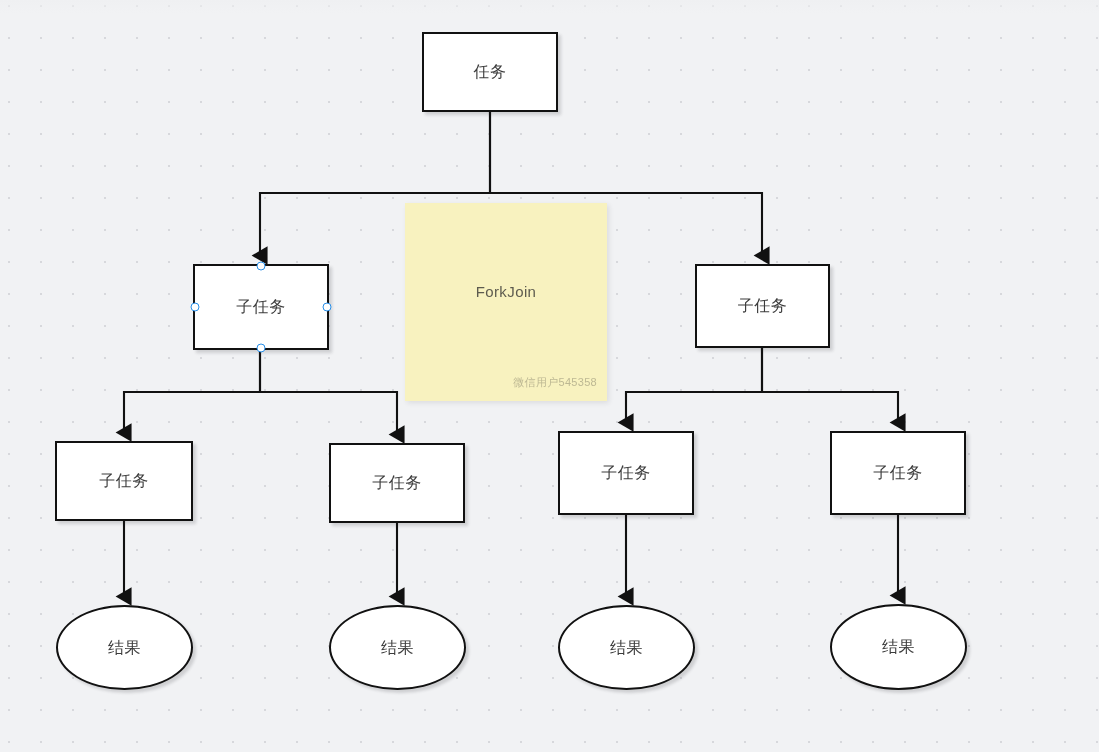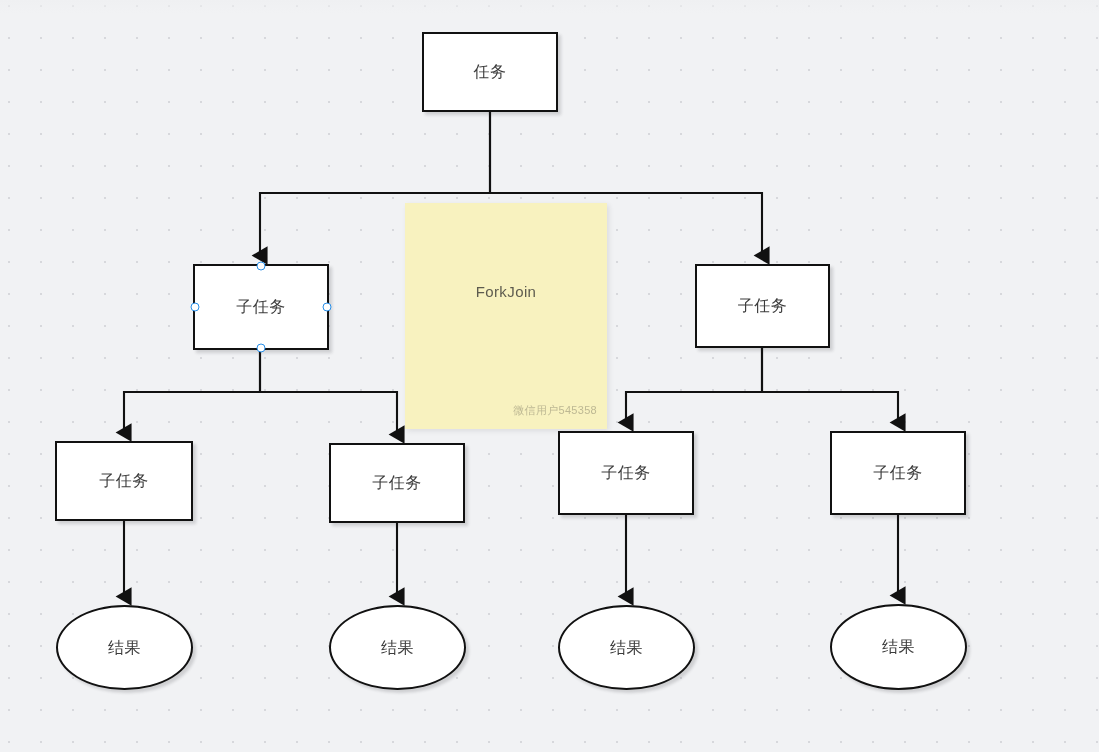--- a/index.html
+++ b/index.html
@@ -131,21 +131,21 @@
       <polyline points="762,348 762,392 626,392 626,423" marker-end="url(#arrow)"></polyline>
       <polyline points="762,348 762,392 898,392 898,423" marker-end="url(#arrow)"></polyline>
 
       <polyline points="124,521 124,597" marker-end="url(#arrow)"></polyline>
       <polyline points="397,523 397,597" marker-end="url(#arrow)"></polyline>
       <polyline points="626,515 626,597" marker-end="url(#arrow)"></polyline>
       <polyline points="898,515 898,596" marker-end="url(#arrow)"></polyline>
     </g>
   </svg>
 
-  <div id="sticky" style="left: 405px; top: 203px; width: 202px; height: 226px;">
+  <div id="sticky" style="left: 405px; top: 203px; width: 202px; height: 198px;">
     <div id="sticky-title">ForkJoin</div>
     <div id="sticky-watermark">微信用户545358</div>
   </div>
 
   <div class="node" id="node-root" style="left: 422px; top: 32px; width: 136px; height: 80px;">
     <span>任务</span>
   </div>
 
   <div class="node selected" id="node-l1" style="left: 193px; top: 264px; width: 136px; height: 86px;">
     <span>子任务</span>

